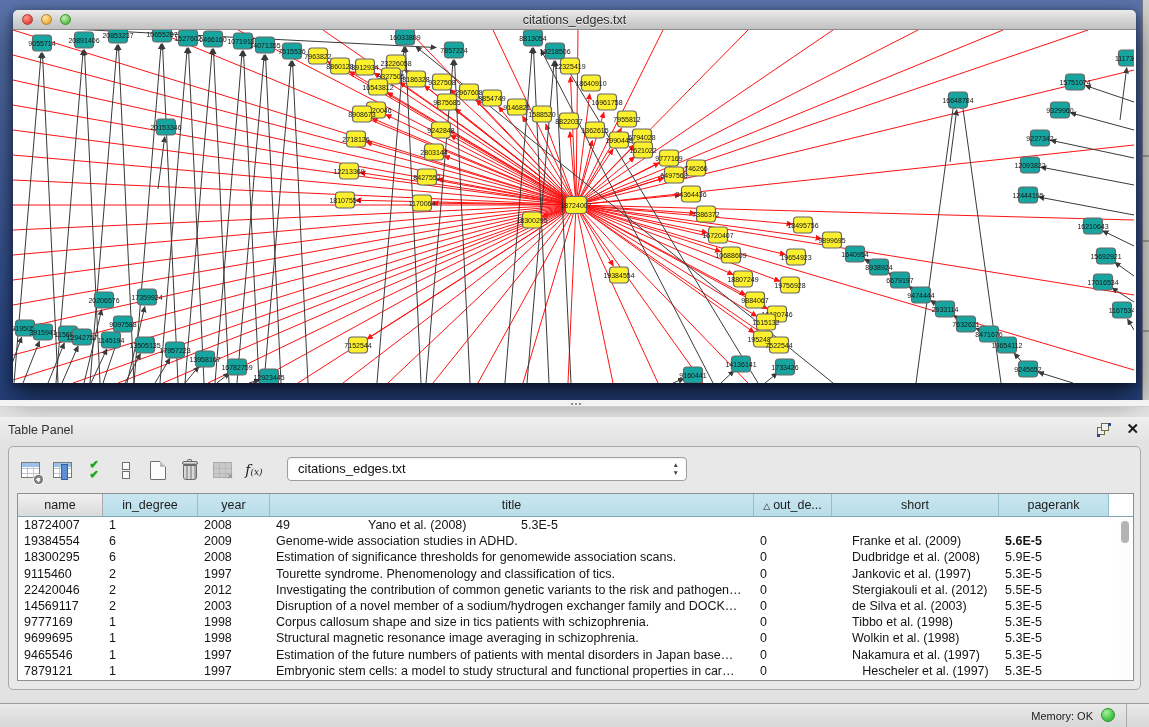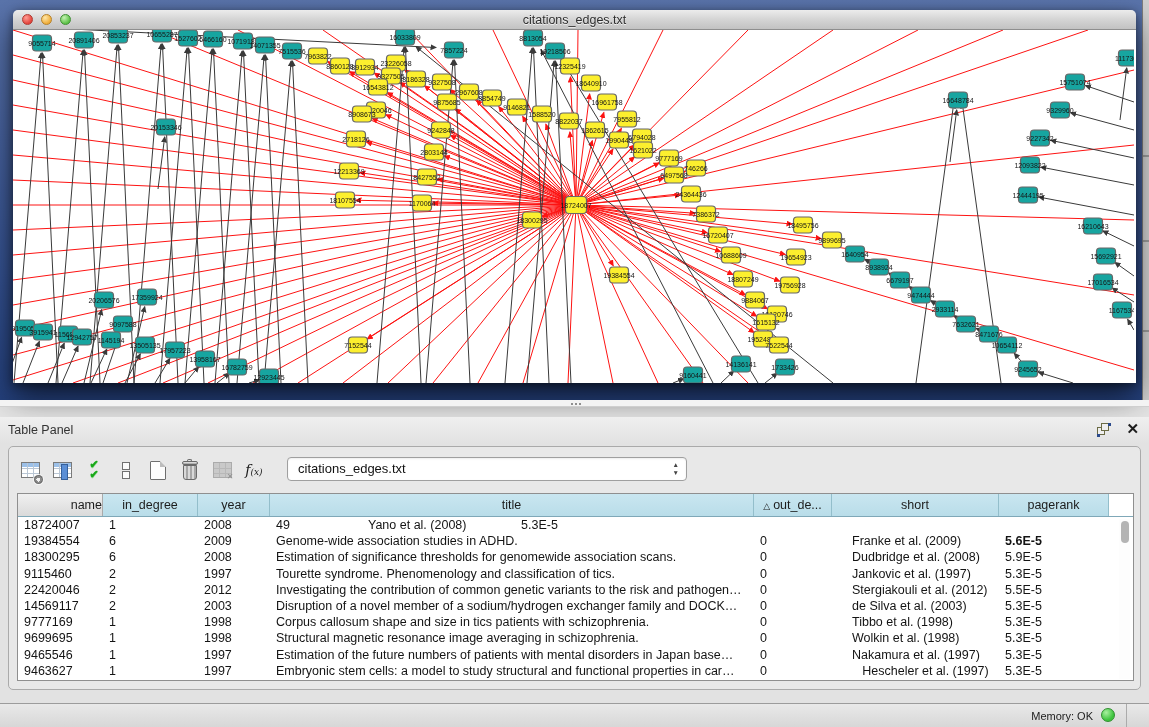--- a/index.html
+++ b/index.html
@@ -81,21 +81,21 @@
   .net-dropdown { position:absolute; left:278px; top:10px; width:400px; height:24px; background:#ffffff;
       border:1px solid #9f9f9f; border-radius:4px; font-size:13px; color:#111; line-height:22px; padding-left:10px;
       box-shadow:inset 0 1px 2px rgba(0,0,0,.08); }
   .dd-arrows { position:absolute; right:7px; top:3px; font-size:6.5px; color:#444; line-height:8px; text-align:center; }
 
   .table-box { position:absolute; left:8px; top:46px; width:1117px; height:188px; background:#ffffff;
       border:1px solid #8f8f8f; overflow:hidden; }
   .thead { display:flex; height:23px; border-bottom:1px solid #7fa8b8; }
   .th { flex:none; background:linear-gradient(180deg,#c9e6f0,#b9dde9); border-right:1px solid #93becb;
       font-size:12.5px; color:#1c1c1c; text-align:center; line-height:22px; overflow:hidden; white-space:nowrap; }
-  .th.gray { background:linear-gradient(180deg,#f0f0f0,#dadada); border-right:1px solid #aaa;text-align:right; }
+  .th.gray { background:linear-gradient(180deg,#f0f0f0,#dadada); border-right:1px solid #aaa; }
   .sortmark { font-size:9px; margin-right:3px; }
   .tbody .tr { display:flex; height:16.2px; }
   .td { flex:none; font-size:12.5px; color:#141414; line-height:16px; padding-left:6px;
       white-space:nowrap; overflow:hidden; }
   .vscroll { position:absolute; right:3px; top:25px; width:11px; height:160px; background:#fdfdfd; }
   .vthumb { position:absolute; left:1.5px; top:2px; width:8px; height:22px; background:#b4b4b4; border-radius:4px; }
 
   .tab-row { position:absolute; left:0; top:275px; width:1149px; height:22px; }
   .seg-group { position:absolute; left:428px; top:0; display:flex; border:1px solid #9b9b9b; border-radius:4px;
       overflow:hidden; background:#fafafa; box-shadow:0 1px 0 rgba(255,255,255,.6); }
@@ -661,21 +661,21 @@
           <div class="tr">
             <div class="td" style="width: 85px;">9465546</div>
             <div class="td" style="width: 95px;">1</div>
             <div class="td" style="width: 72px;">1997</div>
             <div class="td" style="width: 484px;">Estimation of the future numbers of patients with mental disorders in Japan base…</div>
             <div class="td" style="width: 78px;">0</div>
             <div class="td" style="width: 167px; padding-left: 20px;">Nakamura et al. (1997)</div>
             <div class="td" style="width: 110px;">5.3E-5</div>
           </div>
           <div class="tr">
-            <div class="td" style="width: 85px;">9463627</div>
+            <div class="td" style="width: 85px;">7879121</div>
             <div class="td" style="width: 95px;">1</div>
             <div class="td" style="width: 72px;">1997</div>
             <div class="td" style="width: 484px;">Embryonic stem cells: a model to study structural and functional properties in car…</div>
             <div class="td" style="width: 78px;">0</div>
             <div class="td" style="width: 167px; padding-left: 20px; text-align: center;">Hescheler et al. (1997)</div>
             <div class="td" style="width: 110px;">5.3E-5</div>
           </div>
         </div>
       <div class="vscroll">
           <div class="vthumb"></div>

